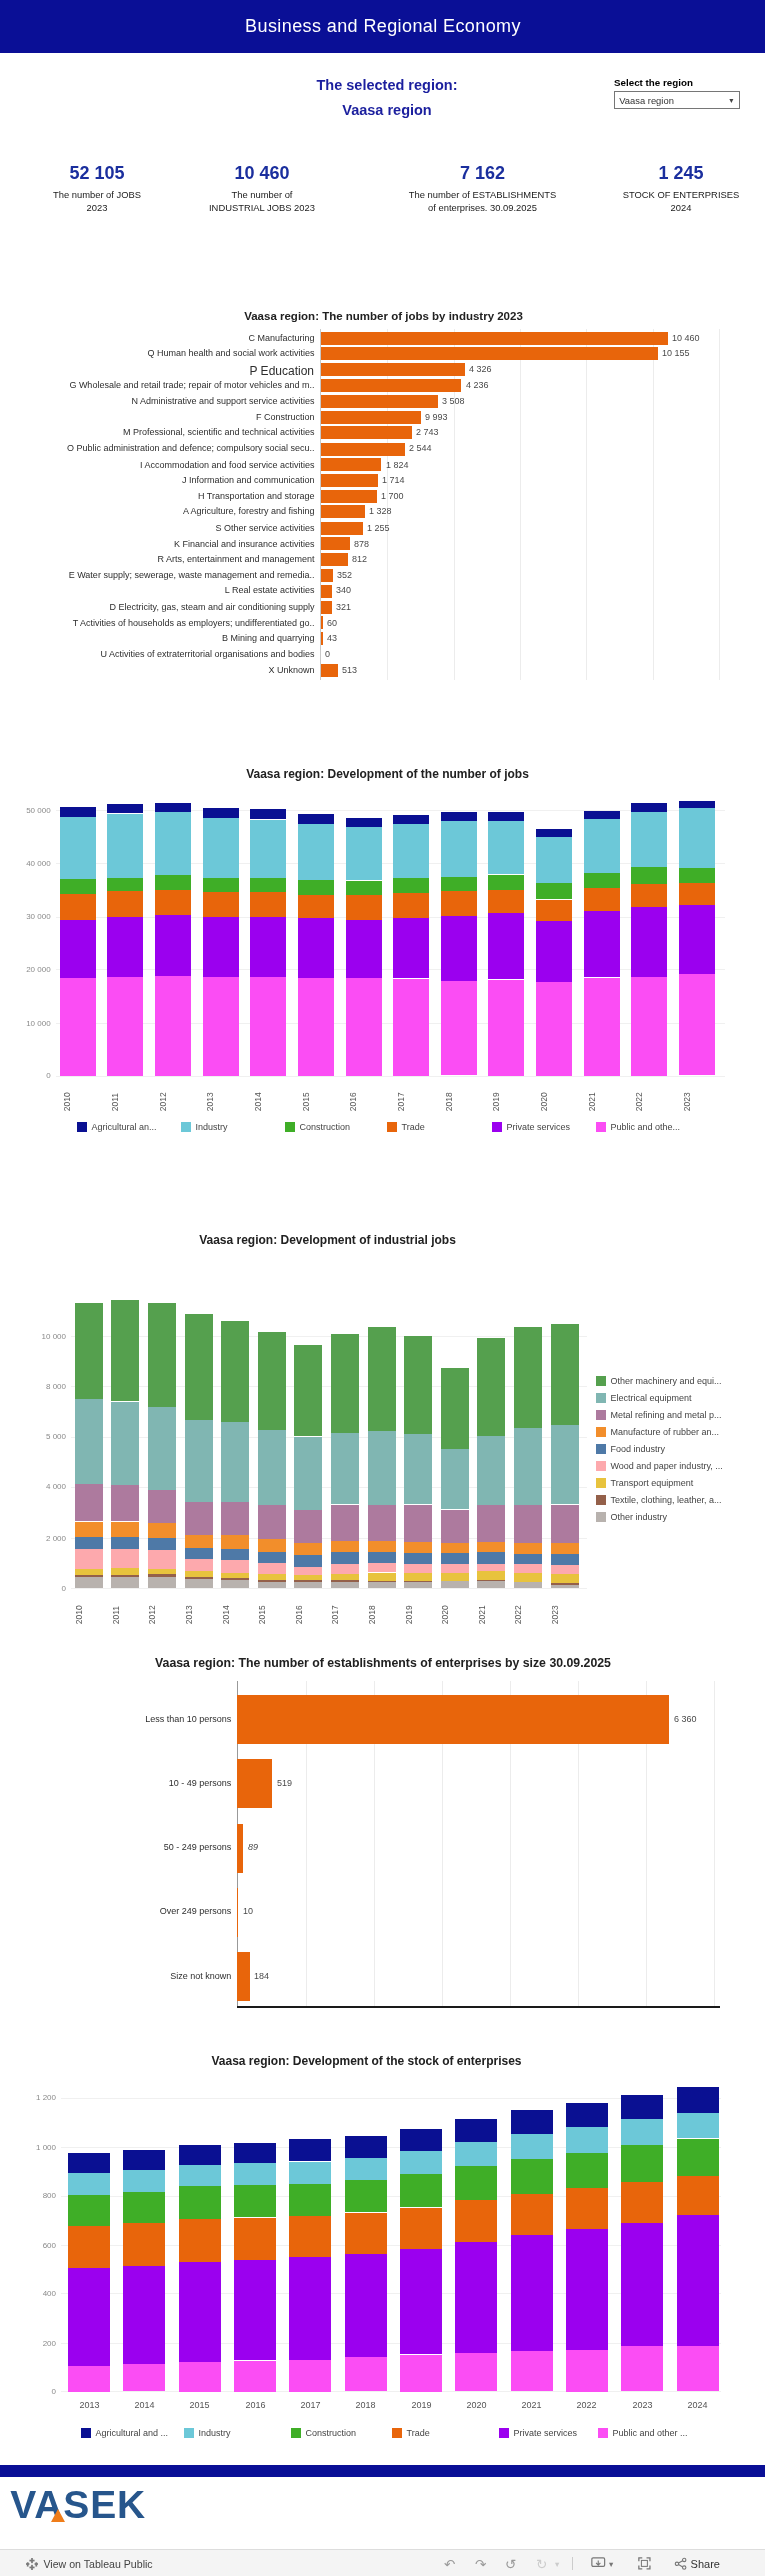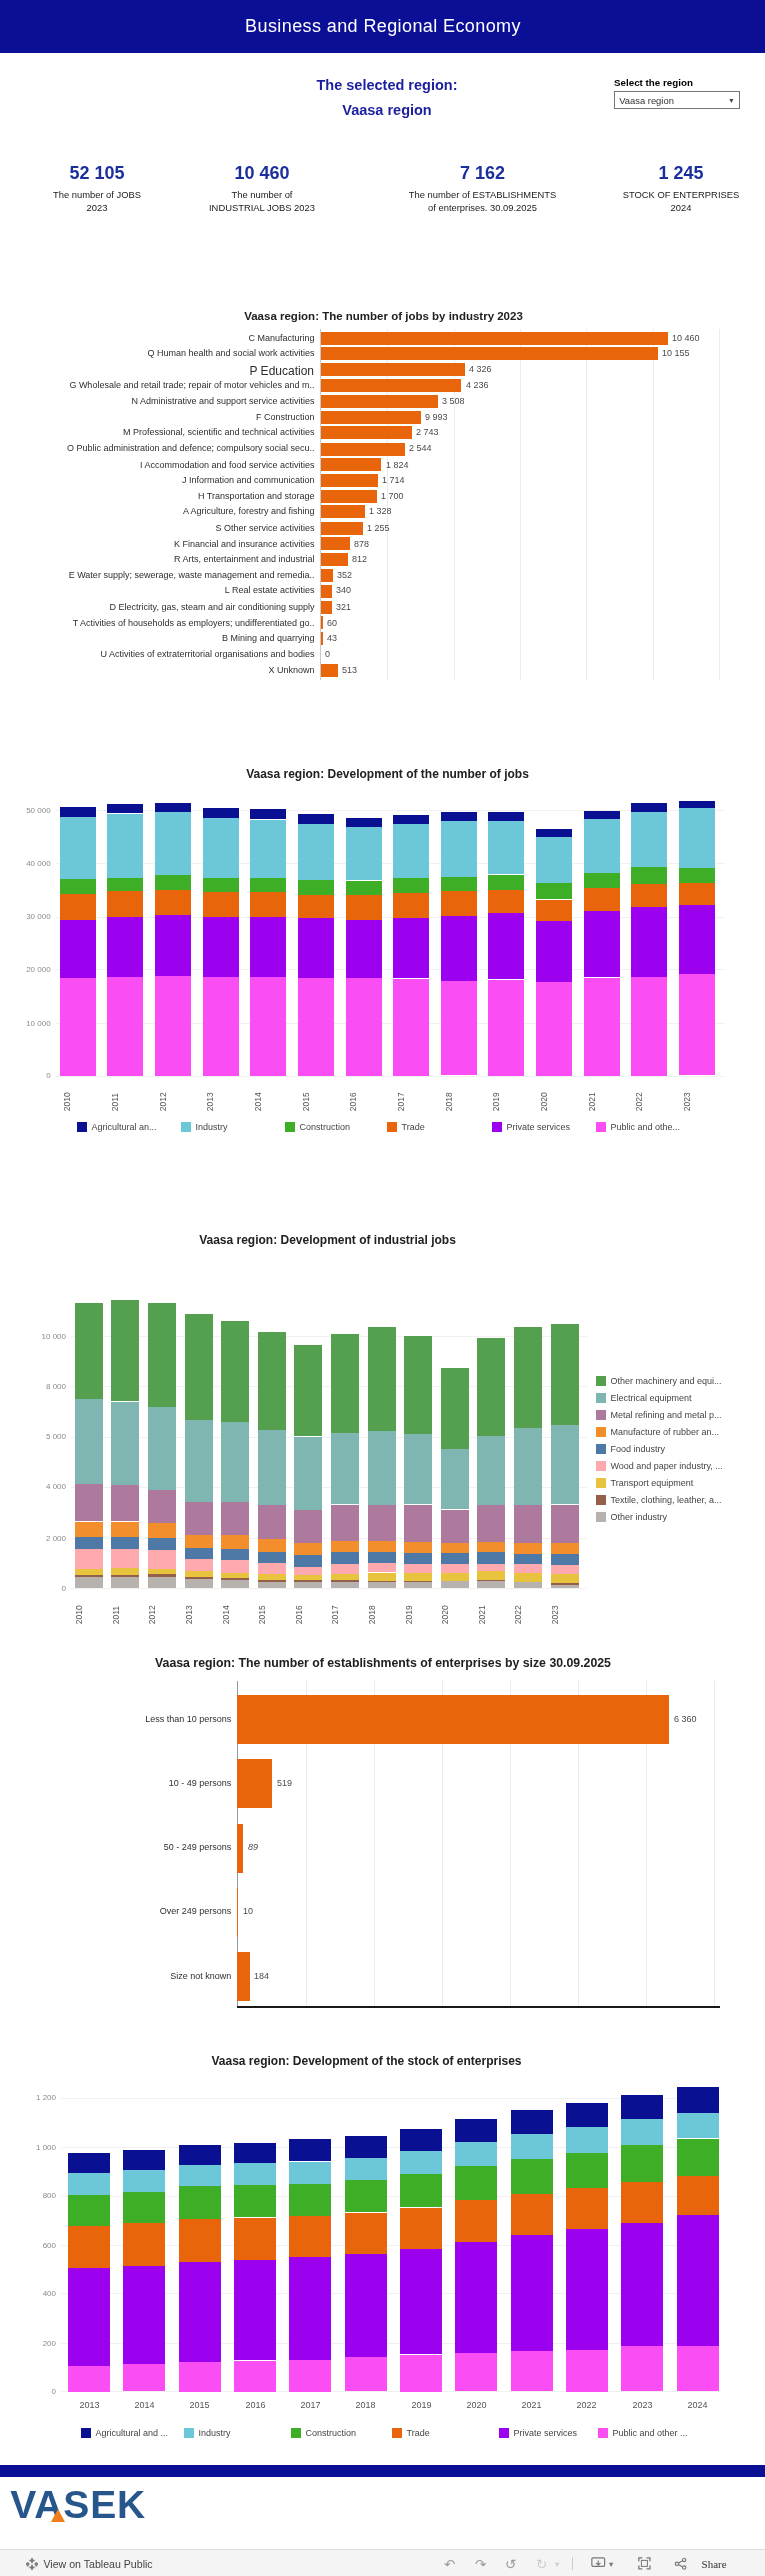--- a/index.html
+++ b/index.html
@@ -44,21 +44,21 @@
   .sources{position:absolute;left:366px;top:2487px;width:391px;text-align:center;
            font-family:"Liberation Serif",serif;font-size:9px;line-height:12px;color:#1b2f9e;}
   .toolbar{position:absolute;left:0;top:2549px;width:766px;height:27px;background:#f4f4f4;
            border-top:0.9px solid #ddd;box-sizing:border-box;}
   .tb-left{position:absolute;left:25.5px;top:0;height:27px;display:flex;align-items:center;gap:6px;
            font-size:10.6px;color:#444;}
   .tb-ic{position:absolute;top:0;height:27px;display:flex;align-items:center;color:#999;
          font-size:13.6px;cursor:pointer;}
   .tb-ic.dis{color:#ccc;cursor:default;}
   .tb-div{position:absolute;top:6.8px;width:0.9px;height:13.6px;background:#ccc;}
-  .share-tx{font-size:11px;color:#333;margin-left:14px;font-family:Liberation Serif, serif;}
+  .share-tx{font-size:11px;color:#333;margin-left:3px;}
 </style>
 </head>
 <body>
 
 <div class="page">
 
   <div class="topbar">
     <span>Business and Regional Economy</span>
   </div>
 
@@ -132,21 +132,21 @@
       <div class="val-label" style="left: 381px; top: 491px;">1 700</div>
       <div class="cat-label" style="left: 8.5px; top: 506px; width: 306px; font-size: 9px;">A Agriculture, forestry and fishing</div>
       <div class="bar" style="left: 321px; top: 505px; width: 44px; height: 12.8px; background: rgb(232, 101, 11);"></div>
       <div class="val-label" style="left: 369px; top: 506px;">1 328</div>
       <div class="cat-label" style="left: 8.5px; top: 523px; width: 306px; font-size: 9px;">S Other service activities</div>
       <div class="bar" style="left: 321px; top: 522px; width: 42px; height: 12.8px; background: rgb(232, 101, 11);"></div>
       <div class="val-label" style="left: 367px; top: 523px;">1 255</div>
       <div class="cat-label" style="left: 8.5px; top: 539px; width: 306px; font-size: 9px;">K Financial and insurance activities</div>
       <div class="bar" style="left: 321px; top: 537px; width: 29px; height: 12.8px; background: rgb(232, 101, 11);"></div>
       <div class="val-label" style="left: 354px; top: 539px;">878</div>
-      <div class="cat-label" style="left: 8.5px; top: 554px; width: 306px; font-size: 9px;">R Arts, entertainment and industrial</div>
+      <div class="cat-label" style="left: 8.5px; top: 554px; width: 306px; font-size: 9px;">R Arts, entertainment and management</div>
       <div class="bar" style="left: 321px; top: 553px; width: 27px; height: 12.8px; background: rgb(232, 101, 11);"></div>
       <div class="val-label" style="left: 352px; top: 554px;">812</div>
       <div class="cat-label" style="left: 8.5px; top: 570px; width: 306px; font-size: 9px;">E Water supply; sewerage, waste management and remedia..</div>
       <div class="bar" style="left: 321px; top: 569px; width: 12px; height: 12.8px; background: rgb(232, 101, 11);"></div>
       <div class="val-label" style="left: 337px; top: 570px;">352</div>
       <div class="cat-label" style="left: 8.5px; top: 585px; width: 306px; font-size: 9px;">L Real estate activities</div>
       <div class="bar" style="left: 321px; top: 585px; width: 11px; height: 12.8px; background: rgb(232, 101, 11);"></div>
       <div class="val-label" style="left: 336px; top: 585px;">340</div>
       <div class="cat-label" style="left: 8.5px; top: 602px; width: 306px; font-size: 9px;">D Electricity, gas, steam and air conditioning supply</div>
       <div class="bar" style="left: 321px; top: 601px; width: 11px; height: 12.8px; background: rgb(232, 101, 11);"></div>

